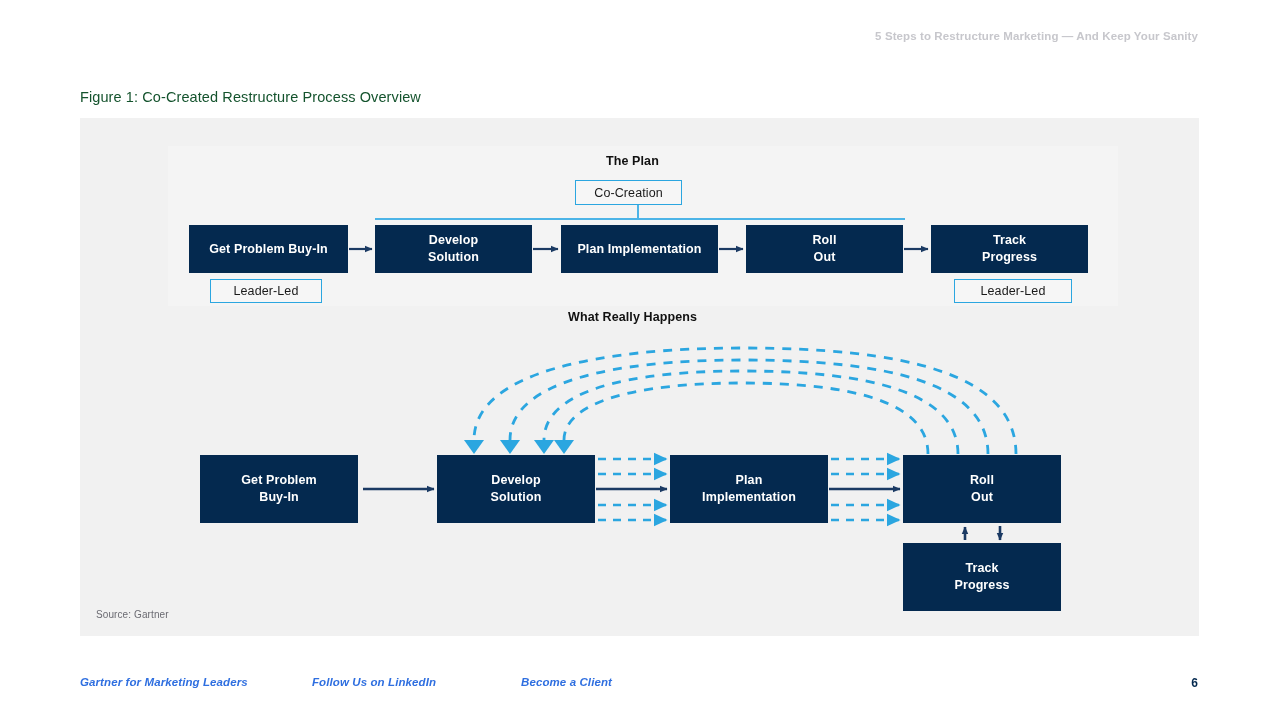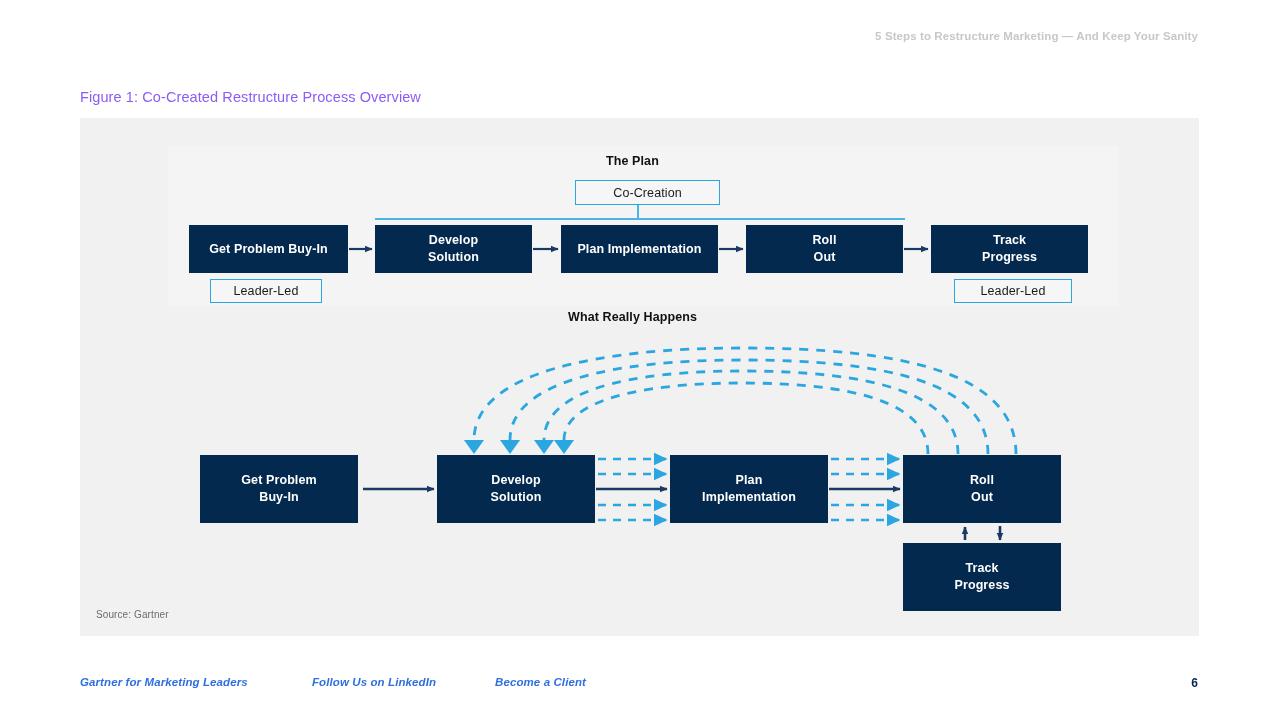--- a/index.html
+++ b/index.html
@@ -25,21 +25,21 @@
     color: #c7c7cc;
     letter-spacing: 0.1px;
     white-space: nowrap;
   }
 
   .figure-title {
     position: absolute;
     left: 80px;
     top: 89px;
     font-size: 14.5px;
-    color: #8b5cf6;
+    color: #14532d;
     letter-spacing: 0.1px;
     white-space: nowrap;
   }
 
   
   .figure-panel {
     position: absolute;
     left: 80px;
     top: 118px;
     width: 1119px;
@@ -143,21 +143,21 @@
     font-size: 11.5px;
     font-weight: 700;
     color: #2f6fe0;
     white-space: nowrap;
     letter-spacing: 0.1px;
     text-decoration: none;
     font-style: italic;
   }
   #footer-link-0 { left: 80px; }
   #footer-link-1 { left: 312px; }
-  #footer-link-2 { left: 495px; }
+  #footer-link-2 { left: 521px; }
   .page-number {
     position: absolute;
     right: 81px;
     top: 676px;
     font-size: 12px;
     font-weight: 700;
     color: #04294f;
   }
 </style>
 </head>
@@ -166,21 +166,21 @@
 <div class="doc-header">5 Steps to Restructure Marketing — And Keep Your Sanity</div>
 
 <div class="figure-title">Figure 1: Co-Created Restructure Process Overview</div>
 
 <div class="figure-panel">
   <div class="inner-panel"></div>
 </div>
 
 <div class="section-heading" id="heading-the-plan">The Plan</div>
 
-<div class="tag" style="left:575px; top:180px; width:145px; height:25px;">Co-Creation</div>
+<div class="tag" style="left:575px; top:180px; width:107px; height:25px;">Co-Creation</div>
 <div class="vline-cc"></div>
 <div class="hline-cc"></div>
 
 <div class="pbox" style="left:189px; top:225px; width:159px; height:48px;">Get Problem Buy-In</div>
 
 <div class="pbox" style="left:375px; top:225px; width:157px; height:48px;">
   <span>
     <span>Develop</span><br>
     <span>Solution</span>
   </span>

